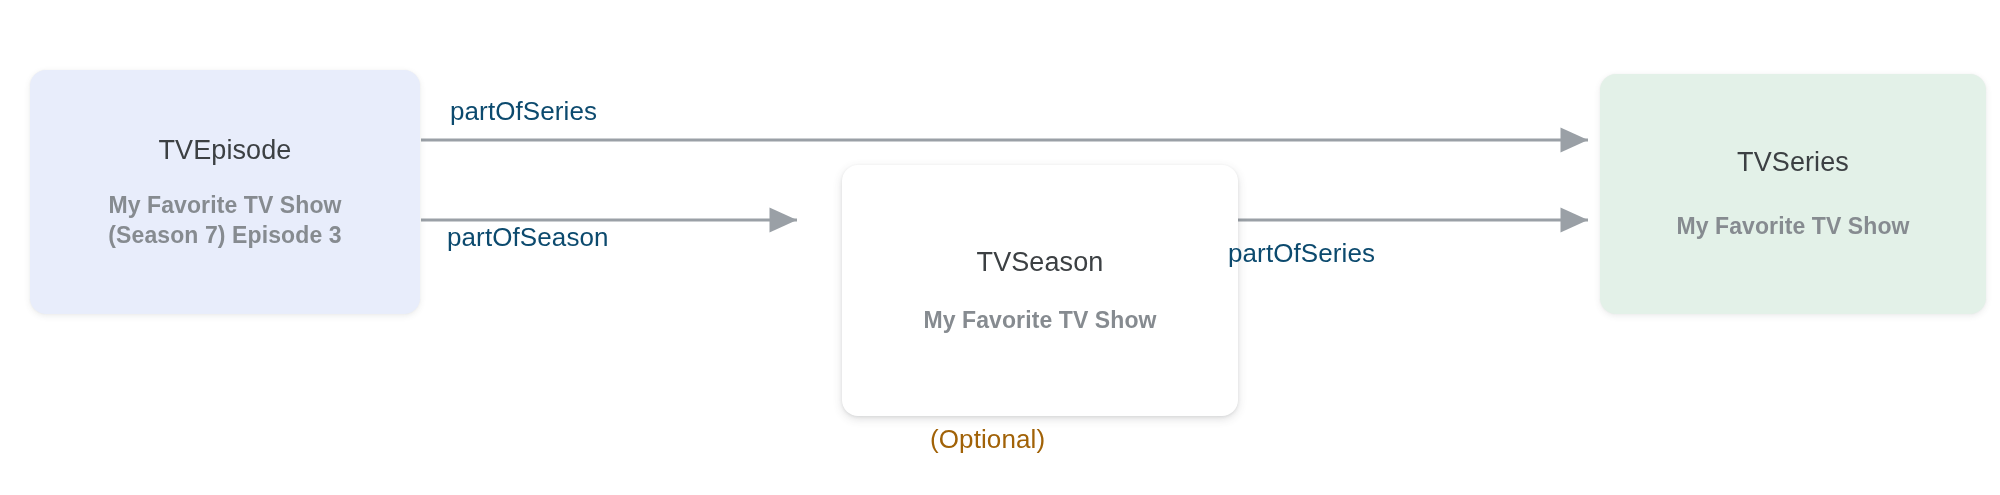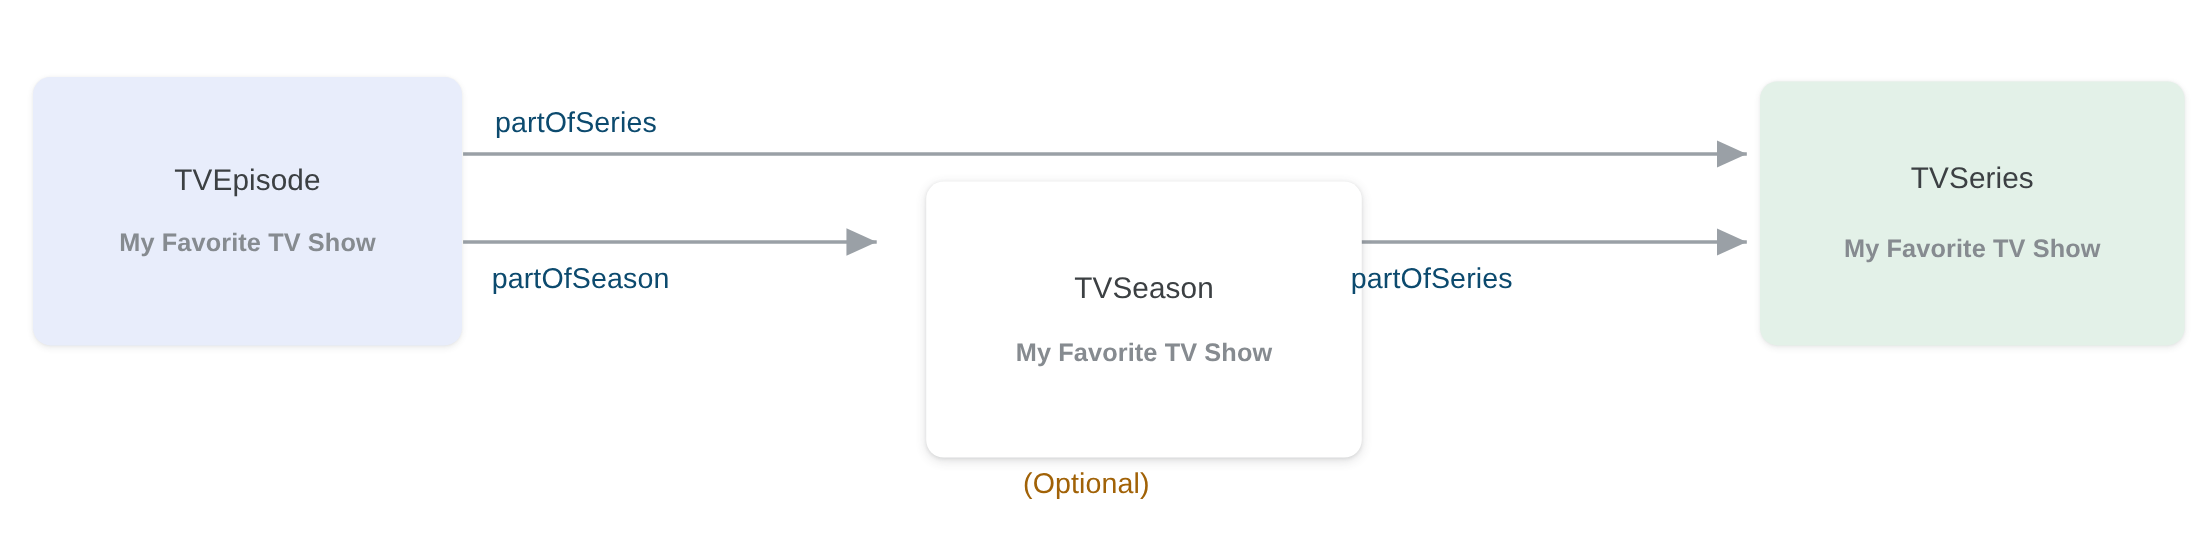--- a/index.html
+++ b/index.html
@@ -99,21 +99,21 @@
   .edge-label {
     position: absolute;
     font-size: 26px;
     font-weight: 400;
     color: #0c4a6e;
     letter-spacing: 0.1px;
     white-space: nowrap;
   }
 
   #edge-label-partofseries-top   { left: 450px;  top: 96px; }
-  #edge-label-partofseason       { left: 447px;  top: 238px; }
+  #edge-label-partofseason       { left: 447px;  top: 222px; }
   #edge-label-partofseries-right { left: 1228px; top: 238px; }
 
   .note-label {
     position: absolute;
     font-size: 26px;
     font-weight: 400;
     color: #a16207;
     letter-spacing: 0.1px;
     white-space: nowrap;
   }
@@ -141,20 +141,21 @@
 
     <g>
       <line x1="1206" y1="220" x2="1588" y2="220" stroke="#9aa0a6" stroke-width="3.2" marker-end="url(#arrowhead)"></line>
     </g>
   </svg>
 
   <div class="node" id="node-tvepisode">
     <div class="node-title">TVEpisode</div>
     <div class="node-subtitle">
       <div>My Favorite TV Show</div>
+      <div>(Season 7) Episode 3</div>
     </div>
   </div>
 
   <div class="node" id="node-tvseason">
     <div class="node-title">TVSeason</div>
     <div class="node-subtitle">
       <div>My Favorite TV Show</div>
     </div>
   </div>
 

